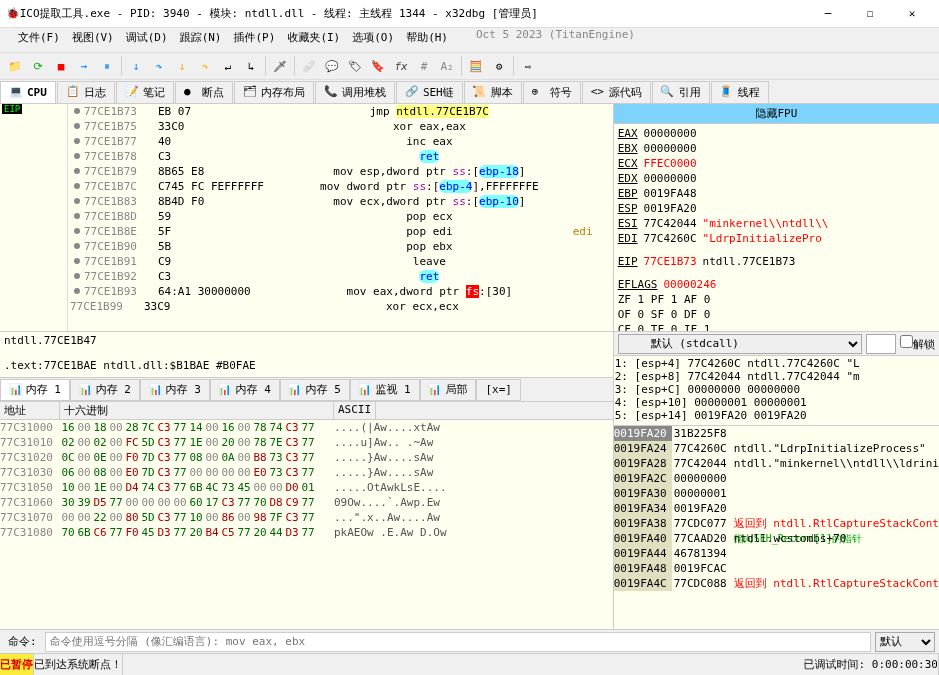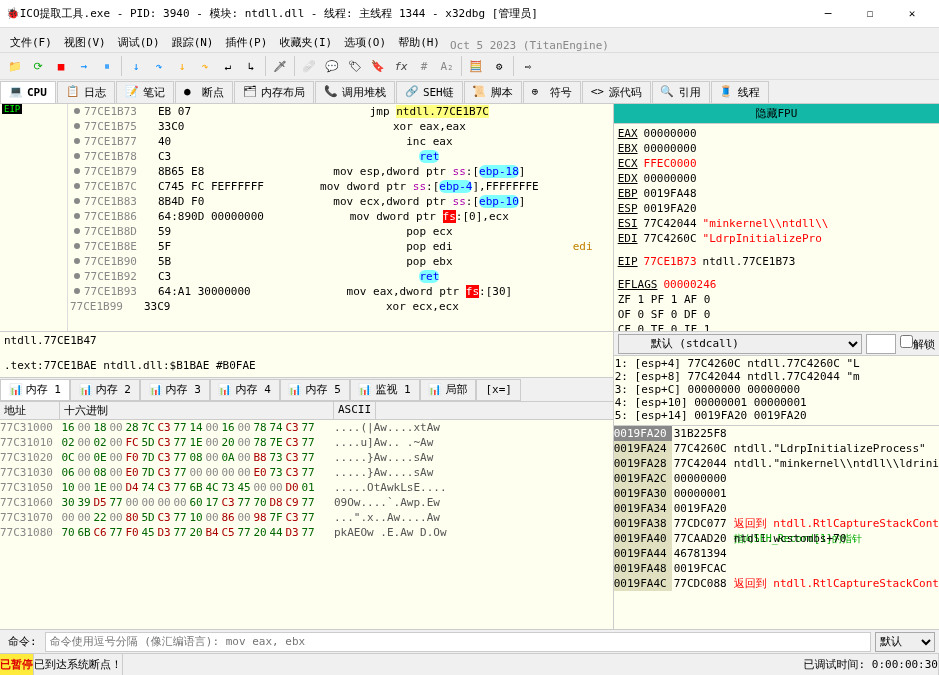--- a/index.html
+++ b/index.html
@@ -1,23 +1,23 @@
 <!DOCTYPE html>
 <html><head>
 <meta charset="utf-8">
 <style>
 *{margin:0;padding:0;box-sizing:border-box;font-family:Consolas,monospace;font-size:11px;}
 body{background:#f0f0f0;width:939px;height:675px;overflow:hidden;display:flex;flex-direction:column;}
 .titlebar{height:28px;background:#fff;display:flex;align-items:center;padding:0 6px;border-bottom:1px solid #ddd;}
 .titlebar .title{flex:1;}
 .win-btns{display:flex;gap:0;}
 .win-btn{width:42px;height:28px;display:flex;align-items:center;justify-content:center;cursor:pointer;}
-.menubar{height:24px;background:#f0f0f0;display:flex;align-items:flex-end;padding:0 4px;gap:2px;}
+.menubar{height:24px;background:#f0f0f0;display:flex;align-items:flex-start;padding:0 12px;gap:2px;}
 .menuitem{padding:2px 6px;cursor:pointer;}
-.builddate{color:#888;margin-left:2px;}
+.builddate{color:#888;margin-left:20px;}
 .toolbar{height:28px;background:#f0f0f0;display:flex;align-items:center;padding:0 4px;border-top:1px solid #ddd;border-bottom:1px solid #ddd;gap:1px;}
 .tbtn{width:22px;height:22px;display:flex;align-items:center;justify-content:center;cursor:pointer;border:1px solid transparent;}
 .tsep{width:1px;height:20px;background:#ccc;margin:0 2px;}
 .tabbar{height:24px;background:#f0f0f0;display:flex;align-items:center;border-bottom:1px solid #ccc;}
 .tab{height:22px;padding:0 8px;display:flex;align-items:center;gap:4px;border:1px solid #ccc;border-bottom:none;margin-right:1px;cursor:pointer;background:#f0f0f0;}
 .tab.active{background:#fff;font-weight:bold;}
 .tab-icon{width:14px;height:14px;}
 .main{flex:1;display:flex;overflow:hidden;}
 .left-col{width:654px;display:flex;flex-direction:column;border-right:1px solid #ccc;}
 .disasm-pane{flex:1;display:flex;overflow:hidden;background:#fffff0;border-bottom:1px solid #ccc;}
@@ -32,21 +32,21 @@
 .btab{padding:2px 8px;display:flex;align-items:center;gap:3px;cursor:pointer;border:1px solid #ccc;height:22px;}
 .btab.active{background:#fff;}
 .dump{flex:1;background:#fffff0;overflow:auto;}
 .dump-hdr{display:flex;height:18px;background:#f0f0f0;border-bottom:1px solid #ccc;}
 .dump-hdr>div{padding:1px 4px;border-right:1px solid #ccc;}
 .dump-row{display:flex;height:15px;line-height:15px;}
 .daddr{width:60px;color:#888;}
 .dhex{width:274px;}
 .dascii{width:160px;color:#555;}
 .right-col{flex:1;display:flex;flex-direction:column;}
-.reg-bar{height:20px;background:#14b8a6;display:flex;align-items:center;padding:0 5px;border-bottom:1px solid #ccc;}
+.reg-bar{height:20px;background:#7dd3fc;display:flex;align-items:center;padding:0 5px;border-bottom:1px solid #ccc;}
 .regs{flex:1;background:#fffff0;overflow:auto;padding:2px 4px;border-bottom:1px solid #ccc;}
 .reg-row{display:flex;height:15px;line-height:15px;gap:6px;}
 .reg-name{color:#000;text-decoration:underline;}
 .reg-val{color:#000;}
 .reg-val.red{color:#f00;}
 .reg-cmt{color:#f00;}
 .stack-bar{height:24px;background:#f0f0f0;display:flex;align-items:center;padding:0 4px;border-bottom:1px solid #ccc;gap:4px;}
 .stack-sel{flex:1;border:1px solid #aaa;height:20px;padding-left:28px;}
 .stack-args{background:#fffff0;height:70px;padding:1px;border-bottom:1px solid #ccc;}
 .stack{flex:1;background:#fffff0;overflow:auto;}
@@ -195,44 +195,44 @@
           </div>
           <div class="drow">
             <span class="dot"></span>
             <span class="addr-col">77CE1B83</span>
             <span class="bytes-col">8B4D F0</span>
             <span class="disasm-col">mov <span class="">ecx</span>,dword ptr <span class="purple">ss</span>:[<span class="hl-cyan">ebp-10</span>]</span>
             <span class="cmt-col"></span>
           </div>
           <div class="drow">
             <span class="dot"></span>
-            <span class="addr-col">77CE1B86</span>
-            <span class="bytes-col">64:890D 00000000</span>
-            <span class="disasm-col">mov dword ptr <span class="hl-red">fs</span>:[0],<span class="">ecx</span></span>
-            <span class="cmt-col"></span>
-          </div>
-          <div class="drow">
-            <span class="dot"></span>
             <span class="addr-col">77CE1B8D</span>
             <span class="bytes-col">59</span>
             <span class="disasm-col">pop <span class="">ecx</span></span>
             <span class="cmt-col"></span>
           </div>
           <div class="drow">
             <span class="dot"></span>
             <span class="addr-col">77CE1B8E</span>
             <span class="bytes-col">5F</span>
             <span class="disasm-col">pop <span class="">edi</span></span>
             <span class="cmt-col">edi</span>
           </div>
           <div class="drow">
             <span class="dot"></span>
             <span class="addr-col">77CE1B90</span>
             <span class="bytes-col">5B</span>
             <span class="disasm-col">pop <span class="">ebx</span></span>
+            <span class="cmt-col"></span>
+          </div>
+          <div class="drow">
+            <span class="dot"></span>
+            <span class="addr-col">77CE1B91</span>
+            <span class="bytes-col">C9</span>
+            <span class="disasm-col">leave</span>
             <span class="cmt-col"></span>
           </div>
           <div class="drow">
             <span class="dot"></span>
             <span class="addr-col">77CE1B92</span>
             <span class="bytes-col">C3</span>
             <span class="disasm-col"><span class="hl-cyan">ret</span></span>
             <span class="cmt-col"></span>
           </div>
           <div class="drow">

